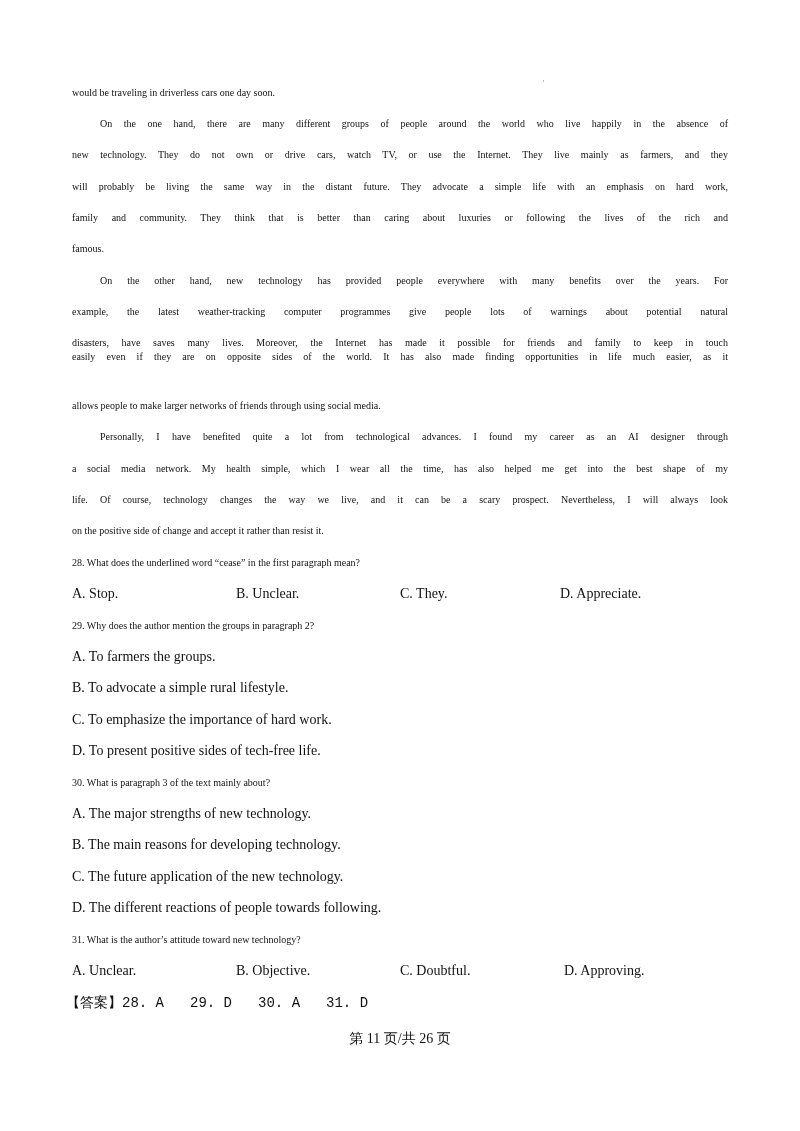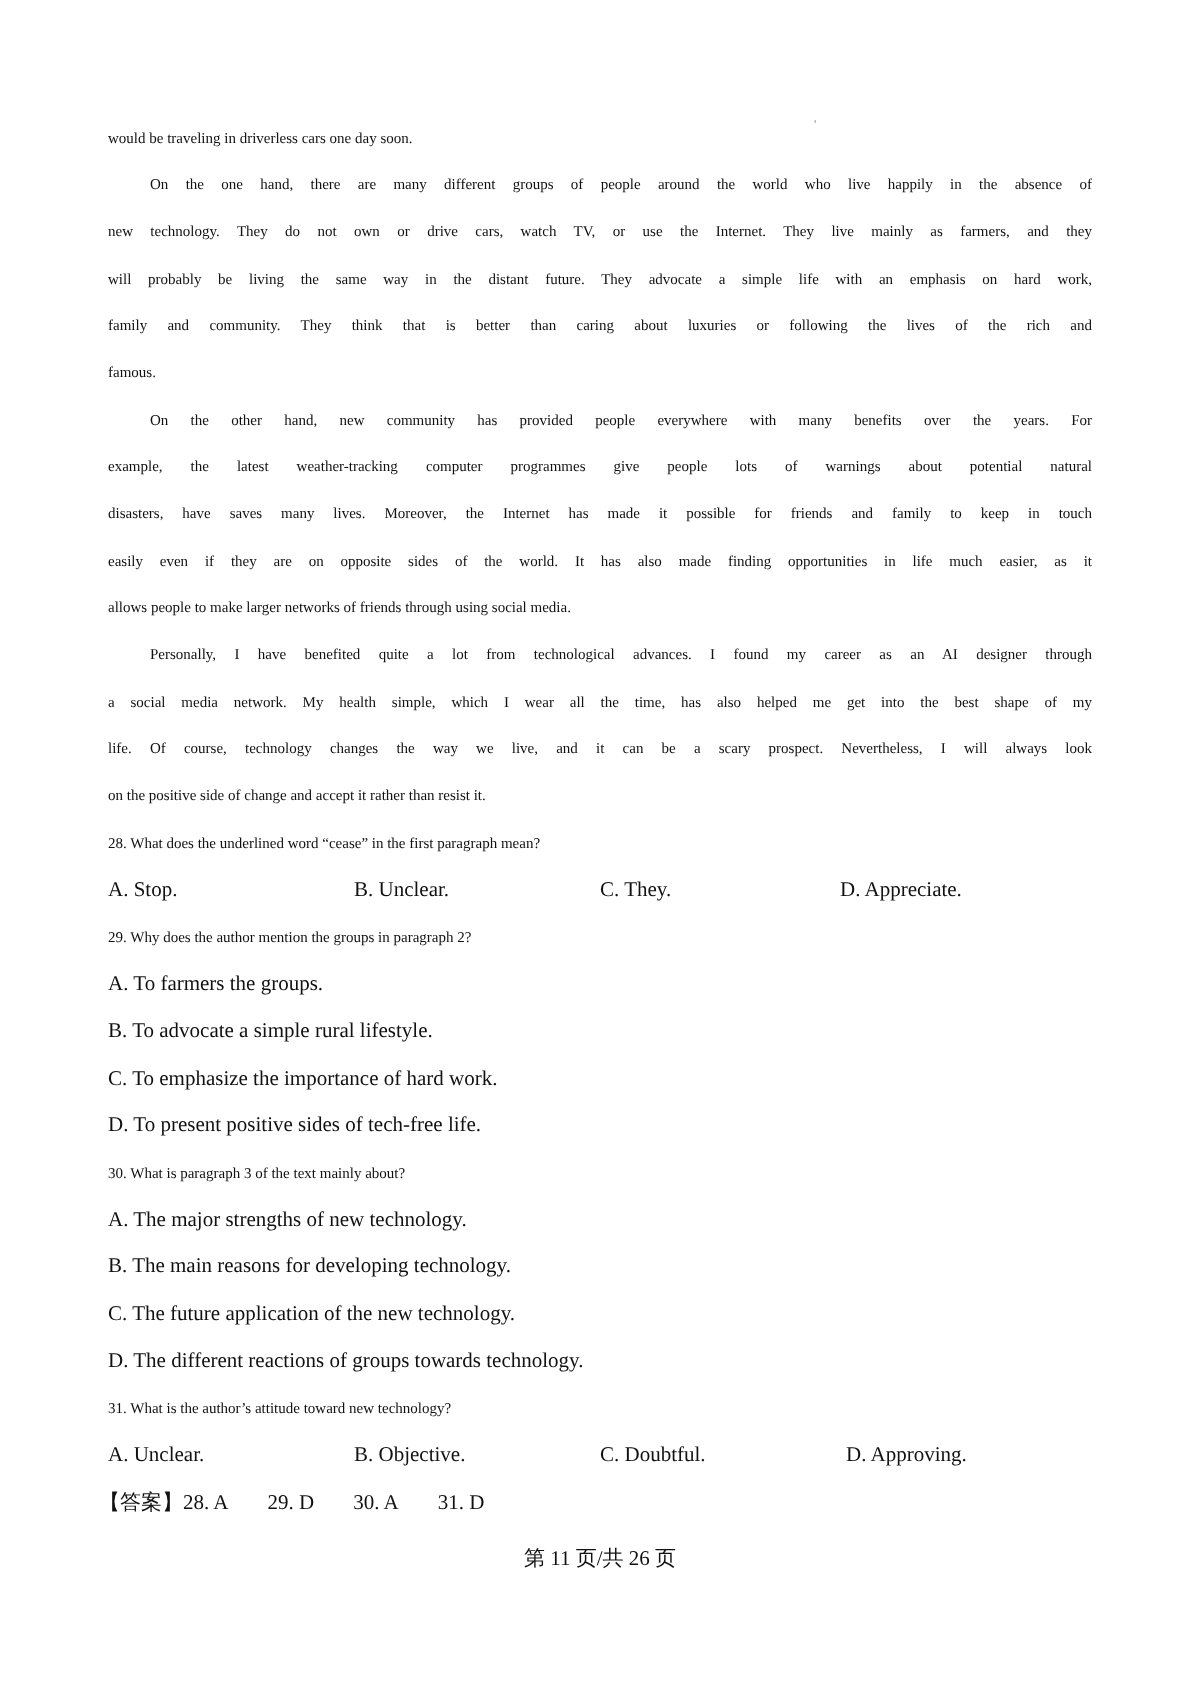--- a/index.html
+++ b/index.html
@@ -4,41 +4,41 @@
 <style>
   html, body { margin: 0; padding: 0; background: #ffffff; }
   body { width: 800px; height: 1131px; position: relative; overflow: hidden;
          font-family: "Liberation Serif", "DejaVu Serif", serif; color: #111; }
   .line { position: absolute; left: 72px; width: 656px; font-size: 10px; line-height: 20px; white-space: nowrap; }
   .just { text-align: justify; text-align-last: justify; }
   .indent { left: 100px; width: 628px; }
   .opt { position: absolute; font-size: 14px; line-height: 20px; white-space: nowrap; }
   .answer { position: absolute; left: 72px; font-size: 14px; line-height: 20px; white-space: nowrap; }
   .answer span { display: inline-block; }
-  .ans-item { margin-right: 26px; }
+  .ans-item { margin-right: 26px; font-family: Liberation Mono, monospace; }
   .footer { position: absolute; left: 0; width: 800px; text-align: center; font-size: 14px; top: 1030px; }
   .dot { position: absolute; left: 543px; top: 80px; width: 1px; height: 2px; background: #bbb; }
 </style>
 </head>
 <body>
 
 <div class="dot"></div>
 
 <div>
   <div class="line" style="top:83px">would be traveling in driverless cars one day soon.</div>
   <div class="line indent just" style="top:114px">On the one hand, there are many different groups of people around the world who live happily in the absence of</div>
   <div class="line just" style="top:145px">new technology. They do not own or drive cars, watch TV, or use the Internet. They live mainly as farmers, and they</div>
   <div class="line just" style="top:177px">will probably be living the same way in the distant future. They advocate a simple life with an emphasis on hard work,</div>
   <div class="line just" style="top:208px">family and community. They think that is better than caring about luxuries or following the lives of the rich and</div>
   <div class="line" style="top:239px">famous.</div>
 
-  <div class="line indent just" style="top:271px">On the other hand, new community has provided people everywhere with many benefits over the years. For</div>
+  <div class="line indent just" style="top:271px">On the other hand, new technology has provided people everywhere with many benefits over the years. For</div>
   <div class="line just" style="top:302px">example, the latest weather-tracking computer programmes give people lots of warnings about potential natural</div>
   <div class="line just" style="top:333px">disasters, have saves many lives. Moreover, the Internet has made it possible for friends and family to keep in touch</div>
-  <div class="line just" style="top:365px">easily even if they are on opposite sides of the world. It has also made finding opportunities in life much easier, as it</div>
+  <div class="line just" style="top:347px">easily even if they are on opposite sides of the world. It has also made finding opportunities in life much easier, as it</div>
   <div class="line" style="top:396px">allows people to make larger networks of friends through using social media.</div>
 
   <div class="line indent just" style="top:427px">Personally, I have benefited quite a lot from technological advances. I found my career as an AI designer through</div>
   <div class="line just" style="top:459px">a social media network. My health simple, which I wear all the time, has also helped me get into the best shape of my</div>
   <div class="line just" style="top:490px">life. Of course, technology changes the way we live, and it can be a scary prospect. Nevertheless, I will always look</div>
   <div class="line" style="top:521px">on the positive side of change and accept it rather than resist it.</div>
 </div>
 
 <div>
   <div class="line" style="top:553px">28. What does the underlined word “cease” in the first paragraph mean?</div>
@@ -54,21 +54,21 @@
   <div class="opt" style="top:678px;left:72px">B. To advocate a simple rural lifestyle.</div>
   <div class="opt" style="top:710px;left:72px">C. To emphasize the importance of hard work.</div>
   <div class="opt" style="top:741px;left:72px">D. To present positive sides of tech-free life.</div>
 </div>
 
 <div>
   <div class="line" style="top:773px">30. What is paragraph 3 of the text mainly about?</div>
   <div class="opt" style="top:804px;left:72px">A. The major strengths of new technology.</div>
   <div class="opt" style="top:835px;left:72px">B. The main reasons for developing technology.</div>
   <div class="opt" style="top:867px;left:72px">C. The future application of the new technology.</div>
-  <div class="opt" style="top:898px;left:72px">D. The different reactions of groups towards technology.</div>
+  <div class="opt" style="top:898px;left:72px">D. The different reactions of people towards following.</div>
 </div>
 
 <div>
   <div class="line" style="top:930px">31. What is the author’s attitude toward new technology?</div>
   <div class="opt" style="top:961px;left:72px">A. Unclear.</div>
   <div class="opt" style="top:961px;left:236px">B. Objective.</div>
   <div class="opt" style="top:961px;left:400px">C. Doubtful.</div>
   <div class="opt" style="top:961px;left:564px">D. Approving.</div>
 </div>
 

